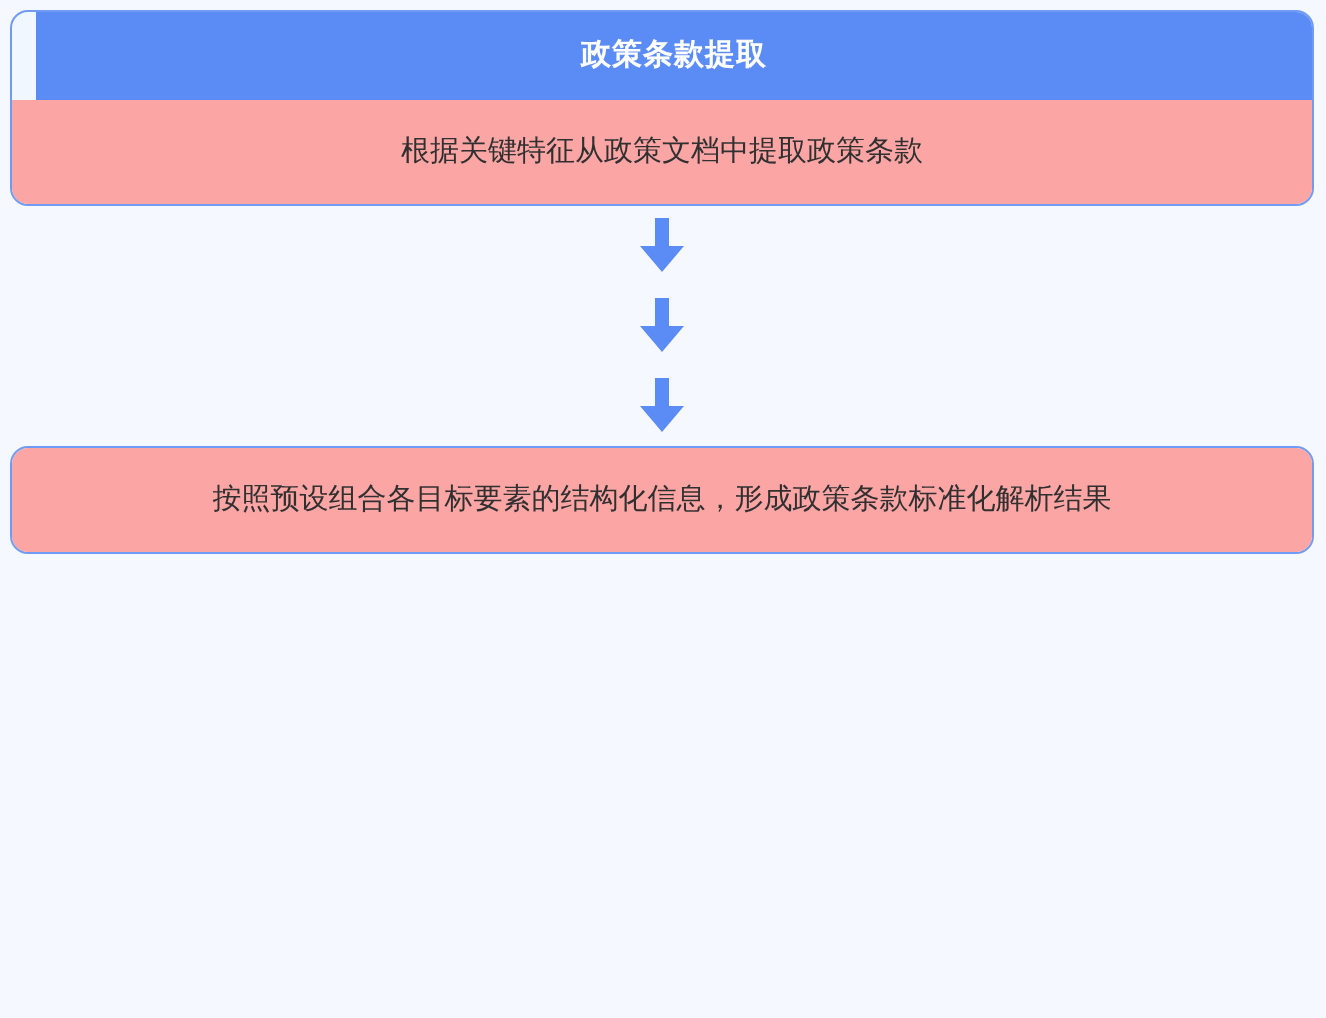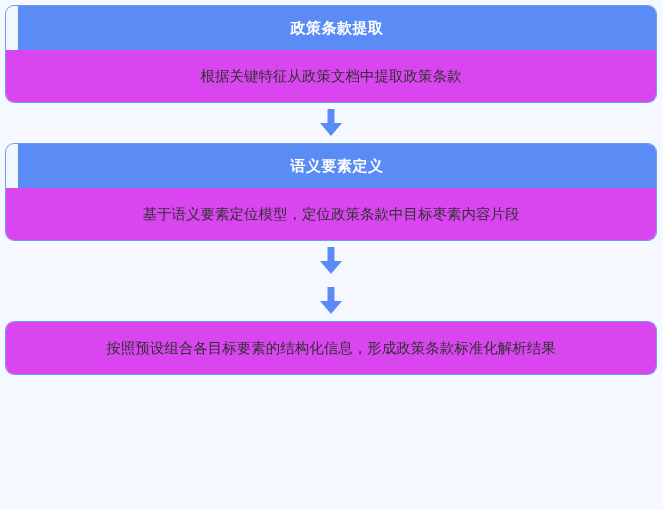--- a/index.html
+++ b/index.html
@@ -40,21 +40,21 @@
     font-weight: bold;
     letter-spacing: 0.5px;
     text-align: center;
     height: 44px;
     line-height: 44px;
     white-space: nowrap;
     margin-left: 12px;
   }
 
   .step-body {
-    background: #d946ef;
+    background: #fca5a5;
     color: #303030;
     font-size: 14.5px;
     text-align: center;
     height: 52px;
     line-height: 52px;
     white-space: nowrap;
     overflow: hidden;
   }
 
   .arrow-wrap {
@@ -78,24 +78,20 @@
     <div class="step-header">政策条款提取</div>
     <div class="step-body">根据关键特征从政策文档中提取政策条款</div>
   </div>
 
   <div class="arrow-wrap">
     <svg class="arrow-icon" width="26" height="28" viewBox="0 0 26 28" xmlns="http://www.w3.org/2000/svg">
       <path d="M9.5 0 H16.5 V14 H24 L13 27 L2 14 H9.5 Z" fill="#5b8bf5"></path>
     </svg>
   </div>
 
-  <div class="step-card">
-    <div class="step-header">语义要素定义</div>
-    <div class="step-body">基于语义要素定位模型，定位政策条款中目标枣素内容片段</div>
-  </div>
 
   <div class="arrow-wrap">
     <svg class="arrow-icon" width="26" height="28" viewBox="0 0 26 28" xmlns="http://www.w3.org/2000/svg">
       <path d="M9.5 0 H16.5 V14 H24 L13 27 L2 14 H9.5 Z" fill="#5b8bf5"></path>
     </svg>
   </div>
 
 
   <div class="arrow-wrap">
     <svg class="arrow-icon" width="26" height="28" viewBox="0 0 26 28" xmlns="http://www.w3.org/2000/svg">

